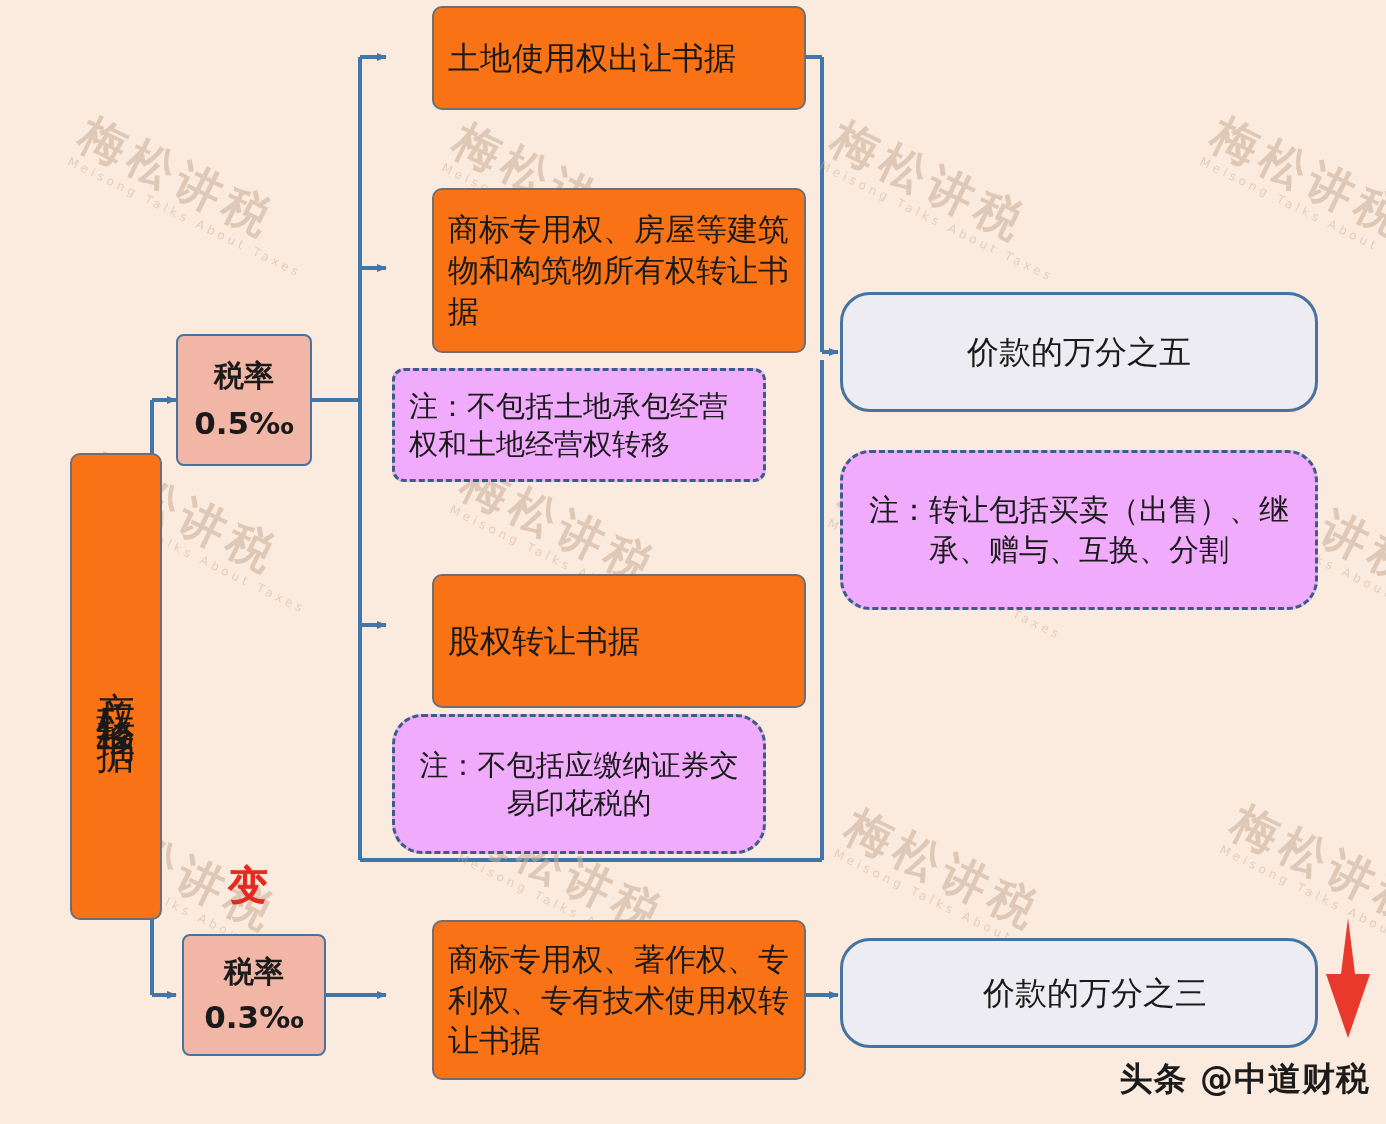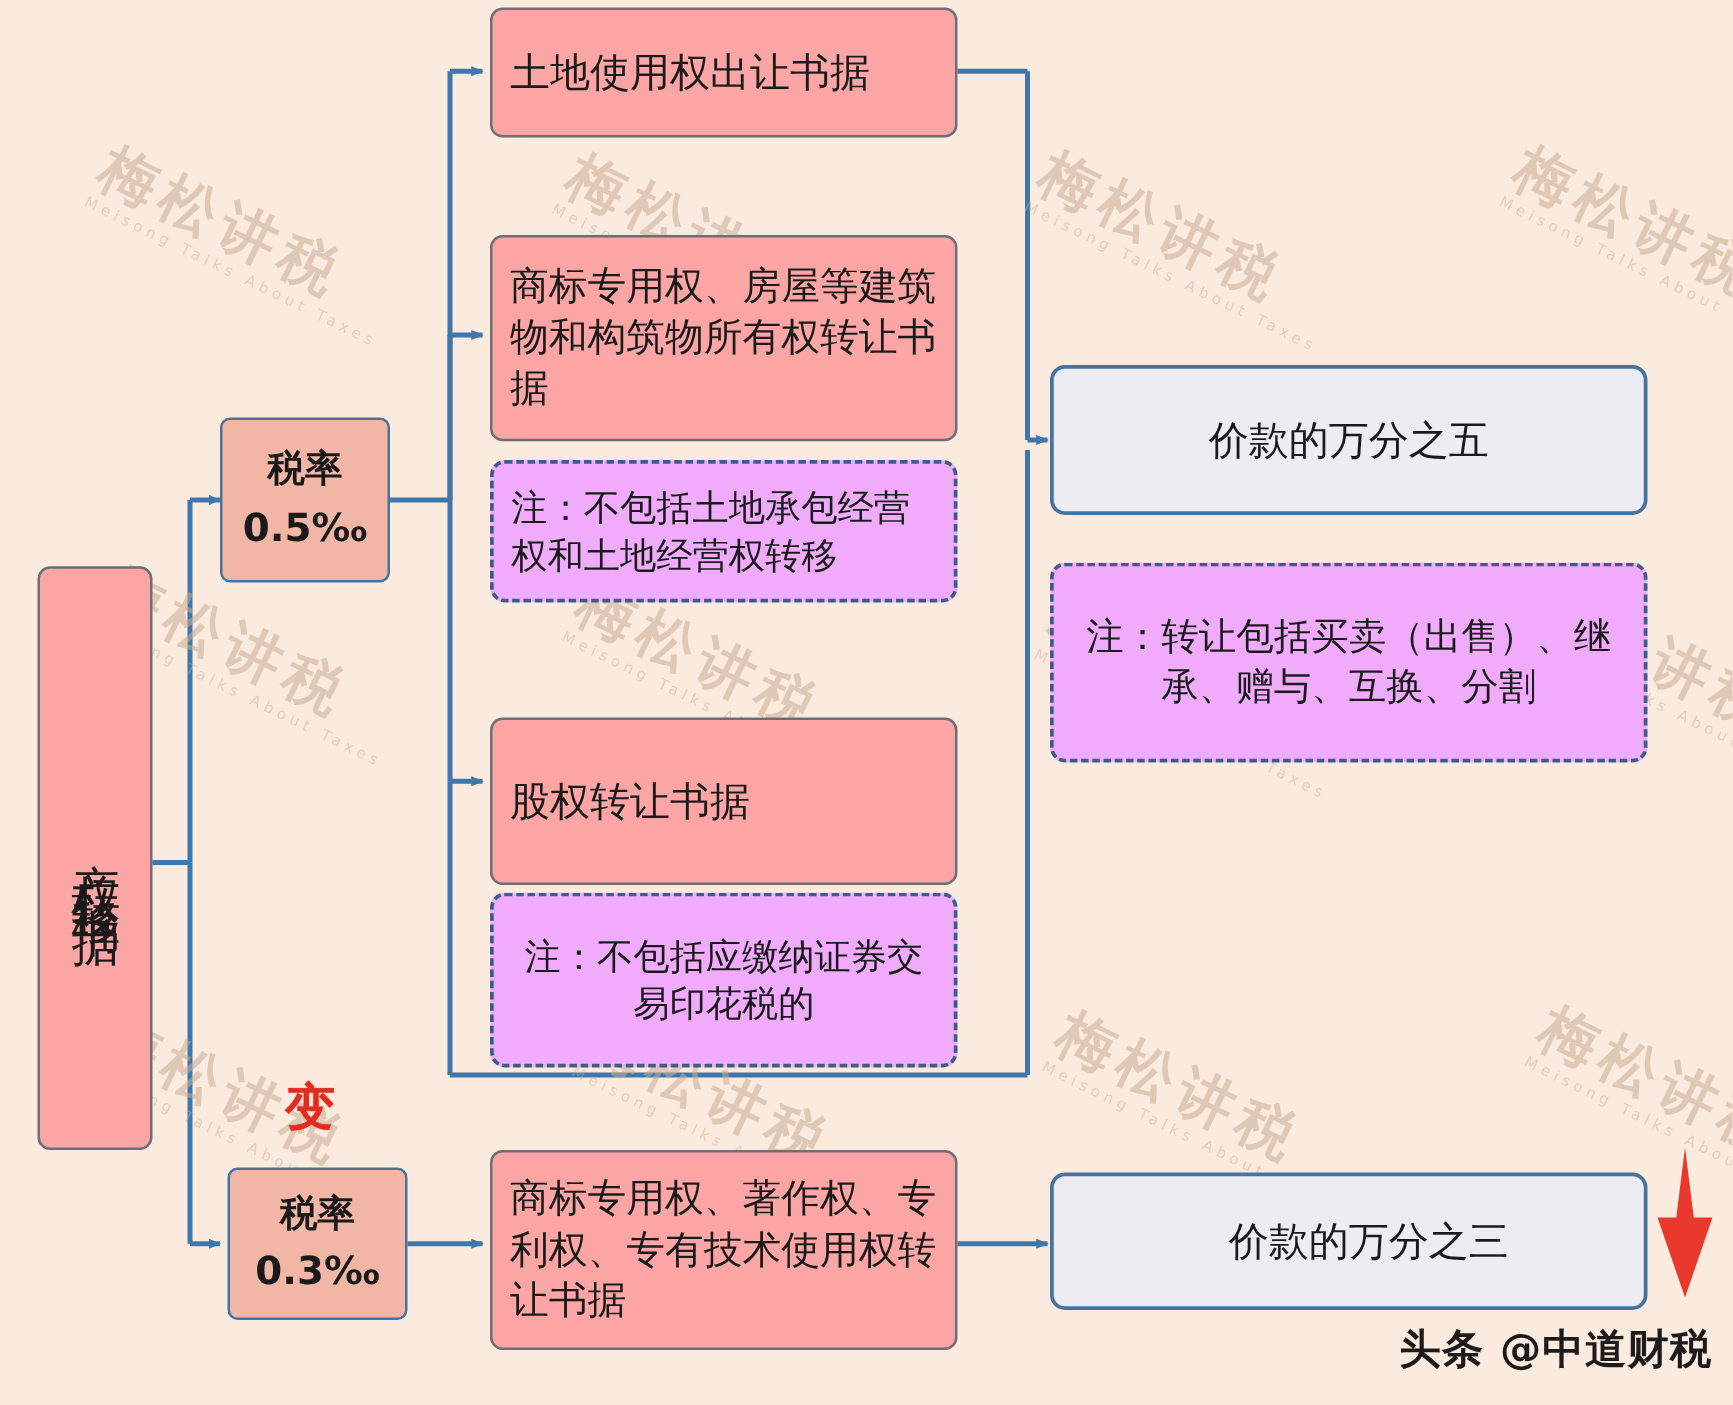--- a/index.html
+++ b/index.html
@@ -6,28 +6,28 @@
   body{
     width:1386px;height:1124px;
     background:#fbeade;
     font-family:"DejaVu Sans","Liberation Sans",sans-serif;
     overflow:hidden;position:relative;
   }
   #canvas{position:absolute;left:0;top:0;width:1386px;height:1124px;}
 
   .node{position:absolute;box-sizing:border-box;display:flex;align-items:center;
         line-height:1.32;color:#1a1a1a;}
-  .pink{background:#fca5a5;border:2px solid #6e6e74;border-radius:10px;}
+  .pink{background:#f97316;border:2px solid #6e6e74;border-radius:10px;margin-left:40px;}
   .grayblue{background:#edecf2;border:3px solid #46739f;border-radius:12px;}
   .yellow{background:#f0abfc;border:3px dashed #3b5f84;border-radius:12px;}
   .rate{background:#f2b6a6;border:2px solid #46739f;border-radius:8px;
         justify-content:center;text-align:center;font-weight:bold;}
 
   .txt-left{padding:0 14px;}
-  .txt-center{justify-content:center;text-align:center;}
+  .txt-center{justify-content:center;text-align:center;border-radius:30px;}
 
   
   #root-node{
     writing-mode:vertical-rl;text-orientation:upright;
     justify-content:center;align-items:center;
     letter-spacing:9px;font-size:39px;
   }
 
   .wm{position:absolute;pointer-events:none;user-select:none;
       transform:rotate(26deg);transform-origin:0 0;

